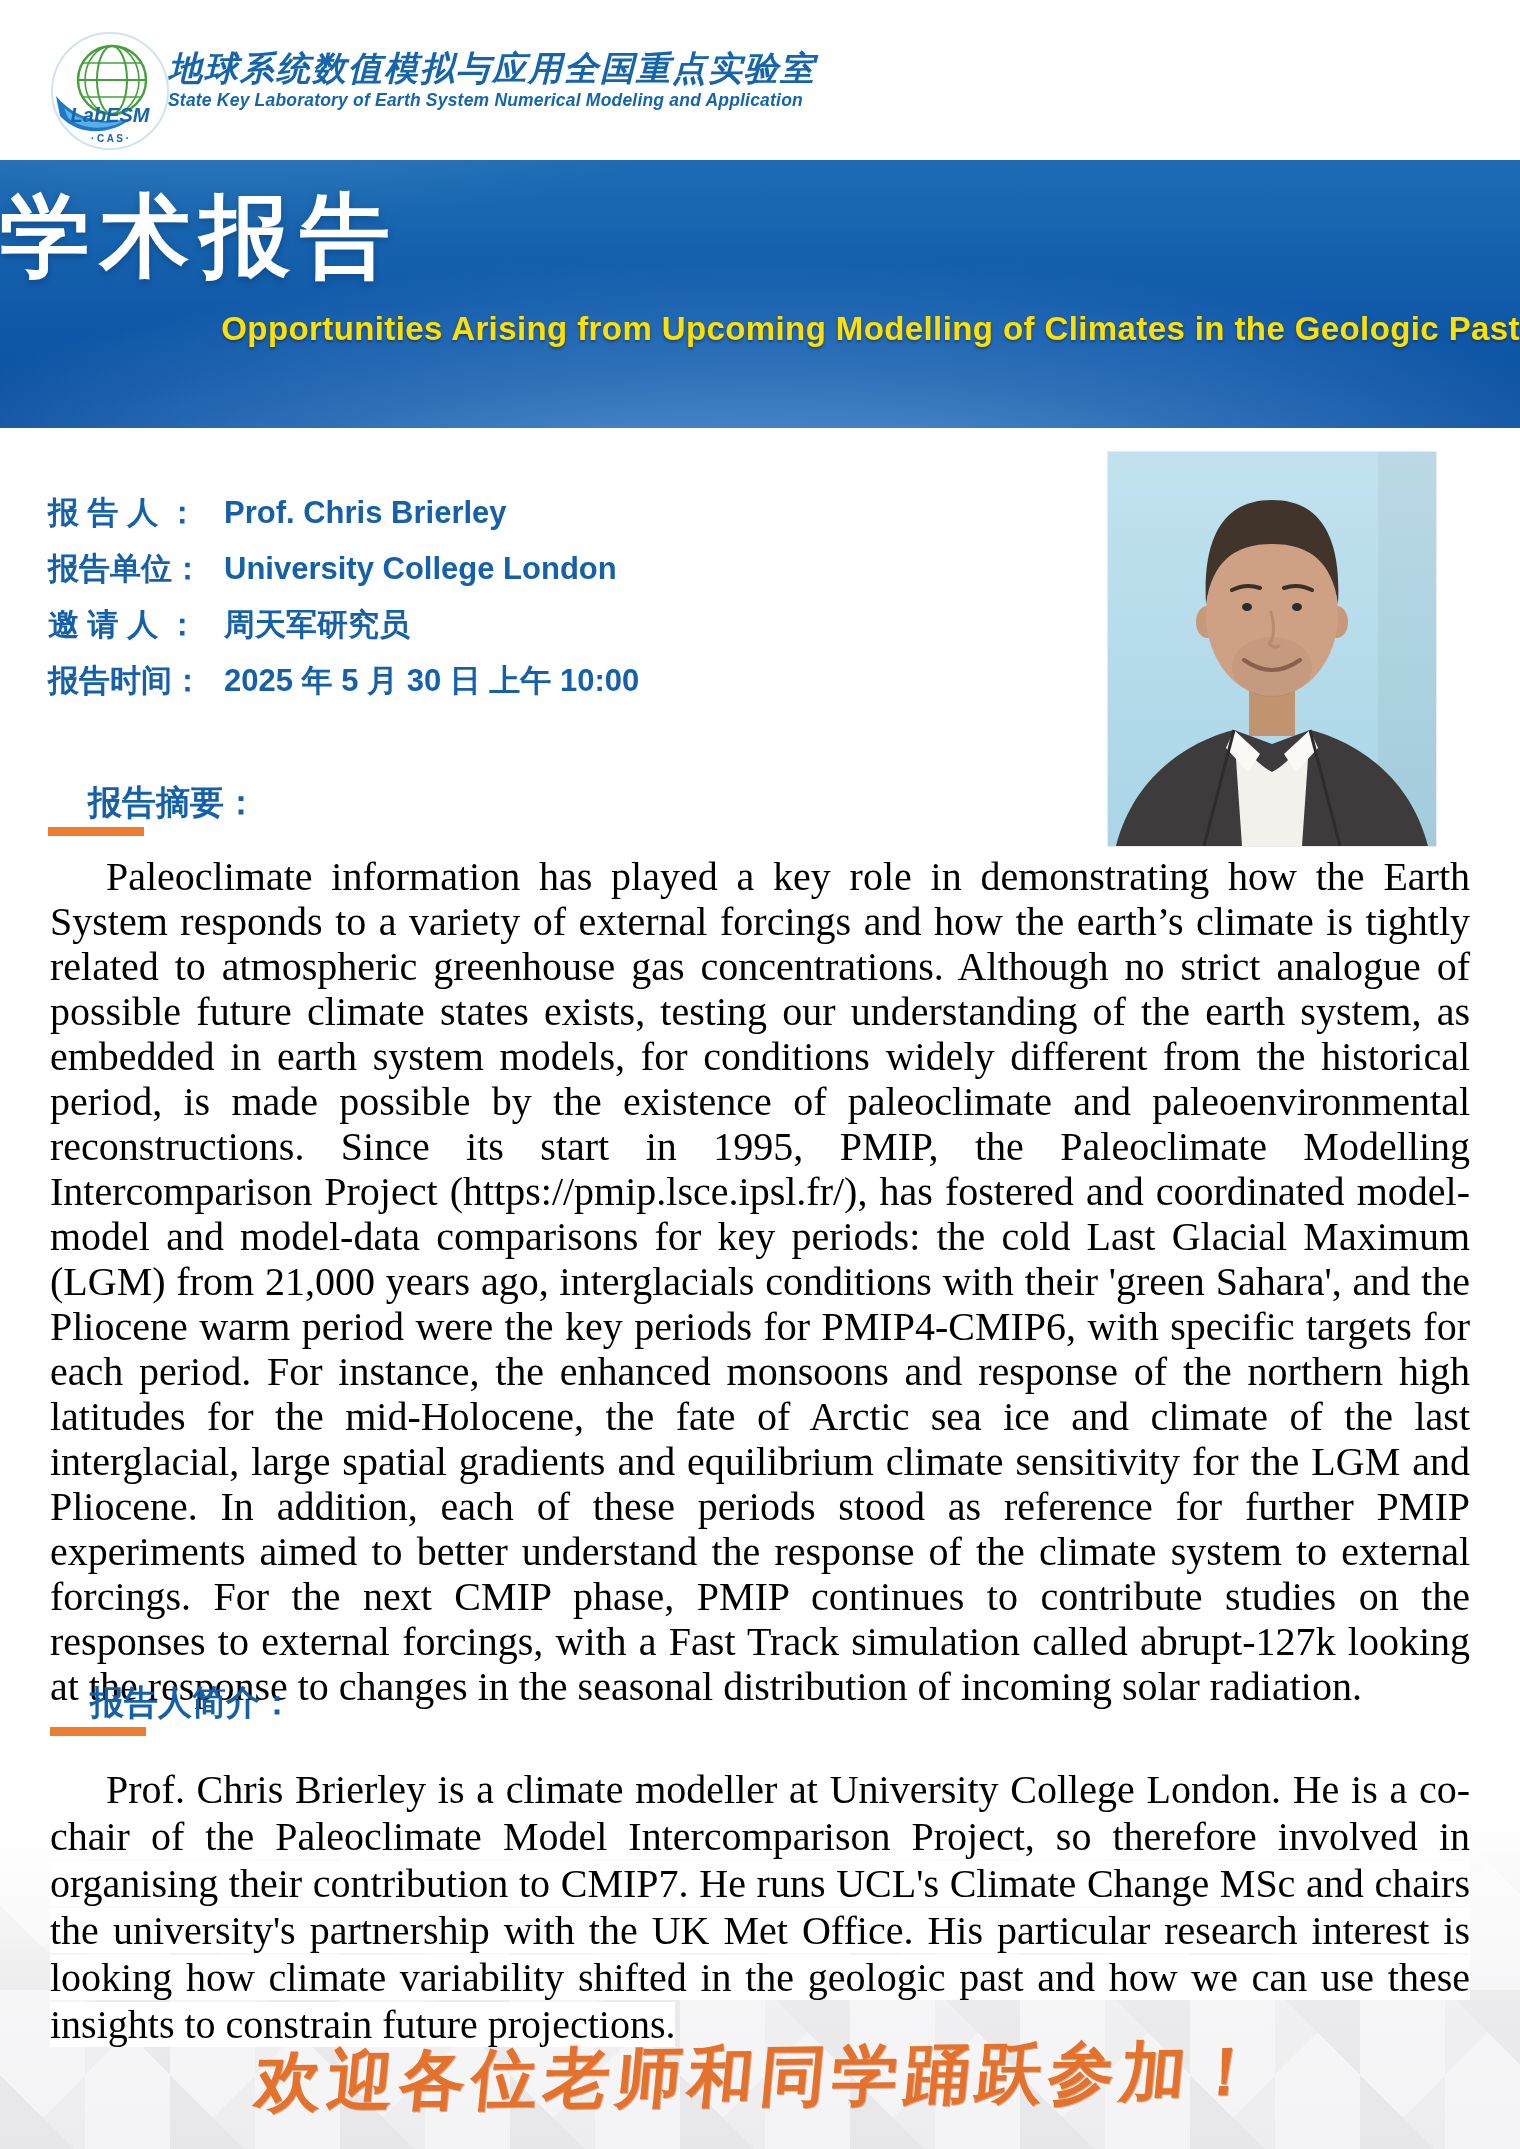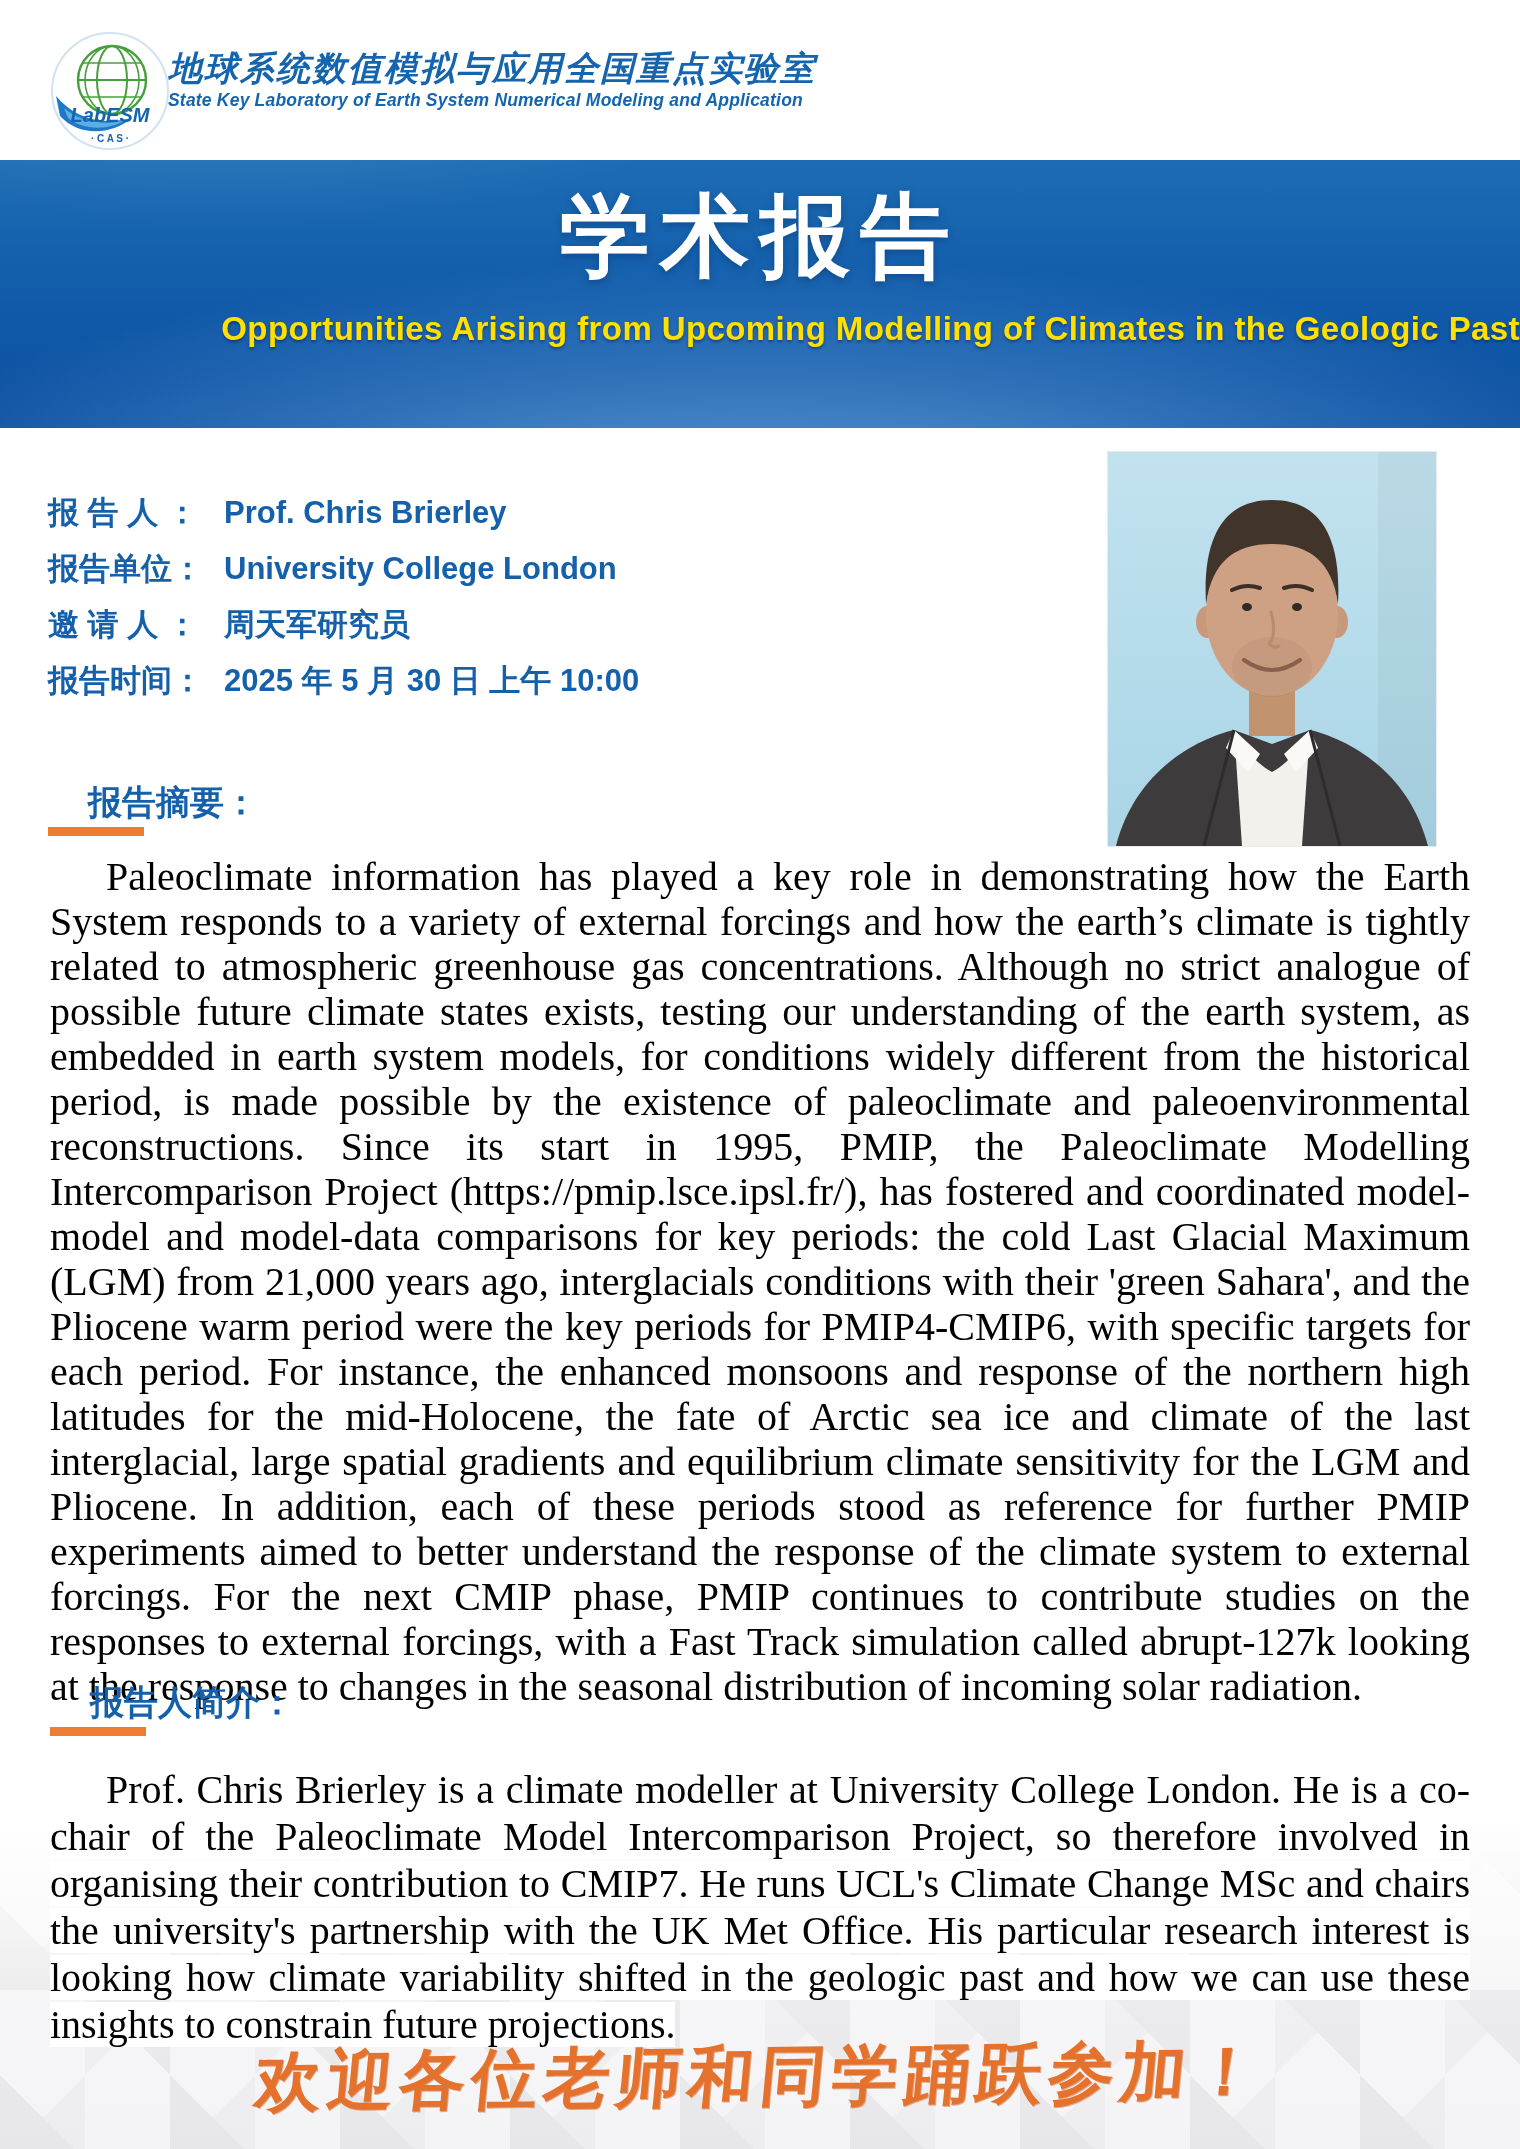--- a/index.html
+++ b/index.html
@@ -25,21 +25,21 @@
   .orgtext{position:absolute;left:168px;top:46px;font-style:italic;}
   .org-cn{font-size:34px;font-weight:700;color:#1565AE;letter-spacing:2px;line-height:44px;}
   .org-en{font-size:17.5px;font-weight:600;color:#1565AE;letter-spacing:0.2px;}
 
   
   .banner{position:absolute;top:160px;left:0;width:100%;height:268px;overflow:hidden;
     background:
       radial-gradient(1400px 430px at 50% 152%,rgba(140,196,240,0.85) 0%,rgba(88,152,214,0.45) 45%,rgba(30,90,170,0) 72%),
       radial-gradient(900px 320px at 15% -45%,rgba(255,255,255,0.16),rgba(255,255,255,0) 60%),
       linear-gradient(180deg,#1c6cb4 0%,#115aa9 55%,#0c4f9f 100%);}
-  .banner-title{margin-top:20px;text-align:center;color:#ffffff;font-size:90px;font-weight:800;
+  .banner-title{margin-top:20px;text-align:left;color:#ffffff;font-size:90px;font-weight:800;
     letter-spacing:10px;line-height:112px;text-shadow:0 3px 7px rgba(0,40,90,0.35);}
   .banner-sub{margin-top:18px;text-align:right;color:#FFE000;font-size:33px;font-weight:700;
     letter-spacing:0.4px;text-shadow:0 2px 3px rgba(0,30,70,0.5);}
 
   
   .info{position:absolute;left:48px;top:492px;}
   .info-row{height:42px;margin-bottom:14px;font-size:31px;font-weight:700;color:#1560AB;line-height:42px;}
   .info-label{display:inline-block;width:176px;white-space:pre;}
   .info-value{display:inline-block;}
 

